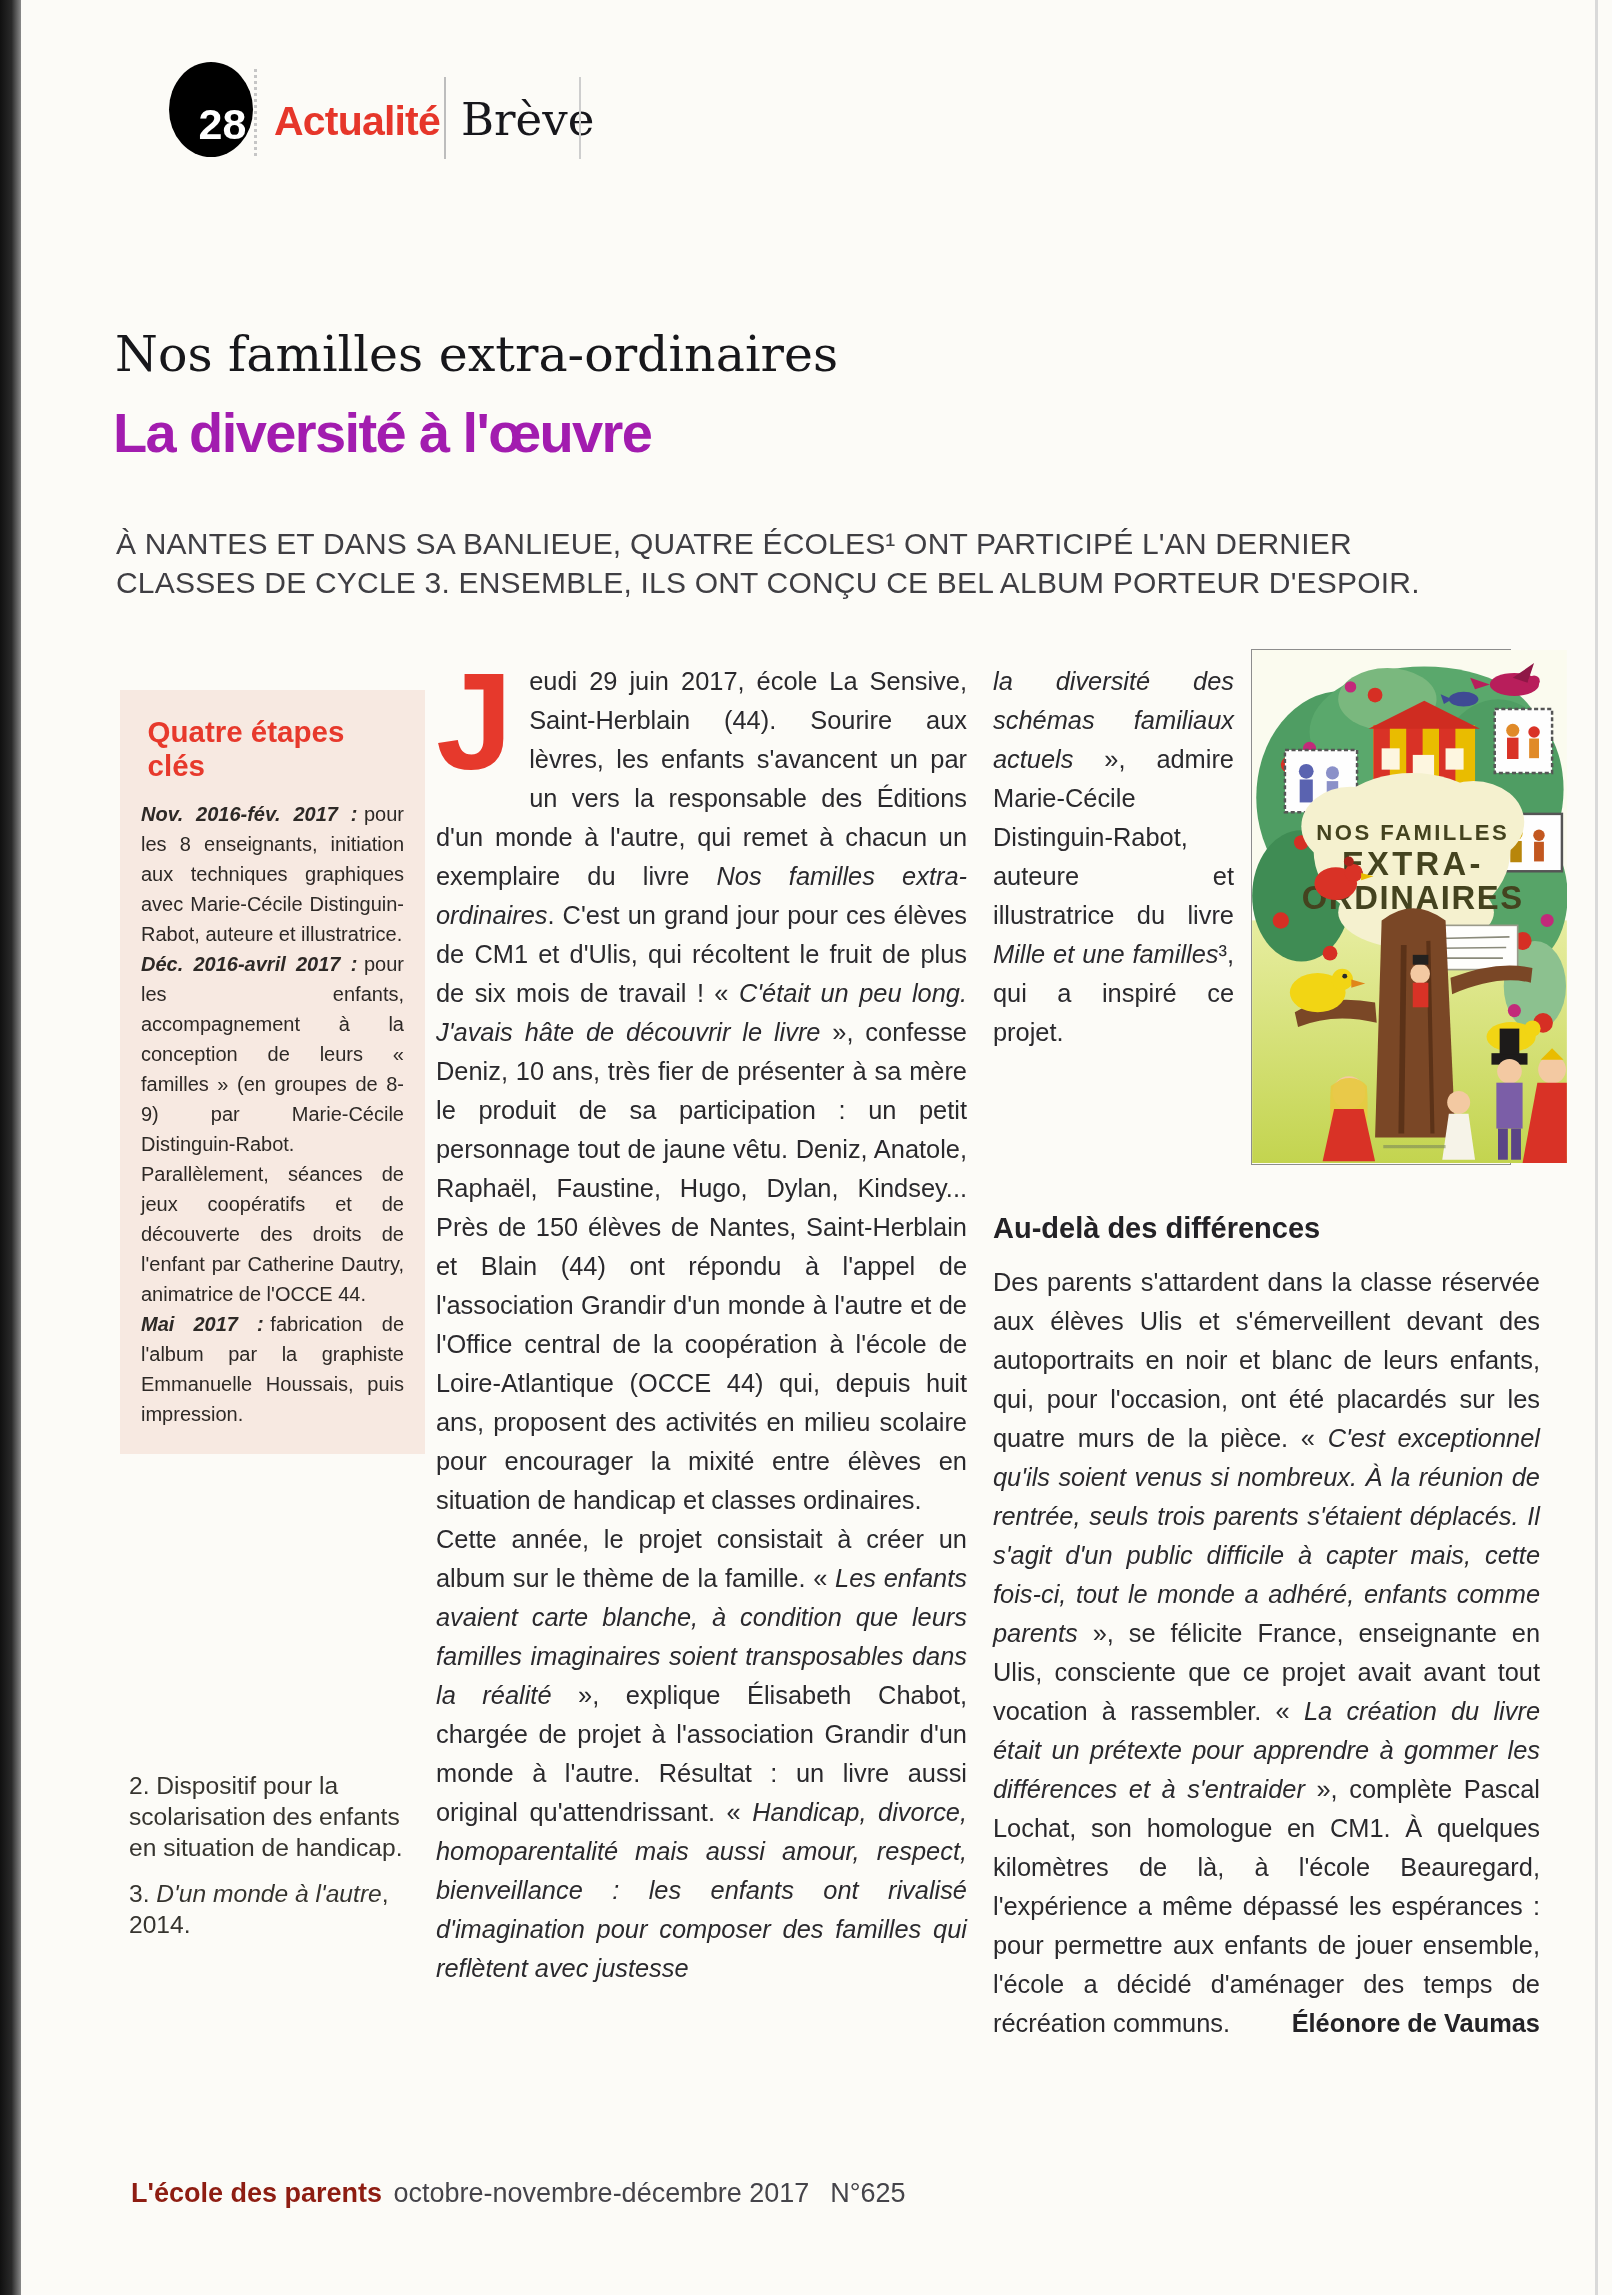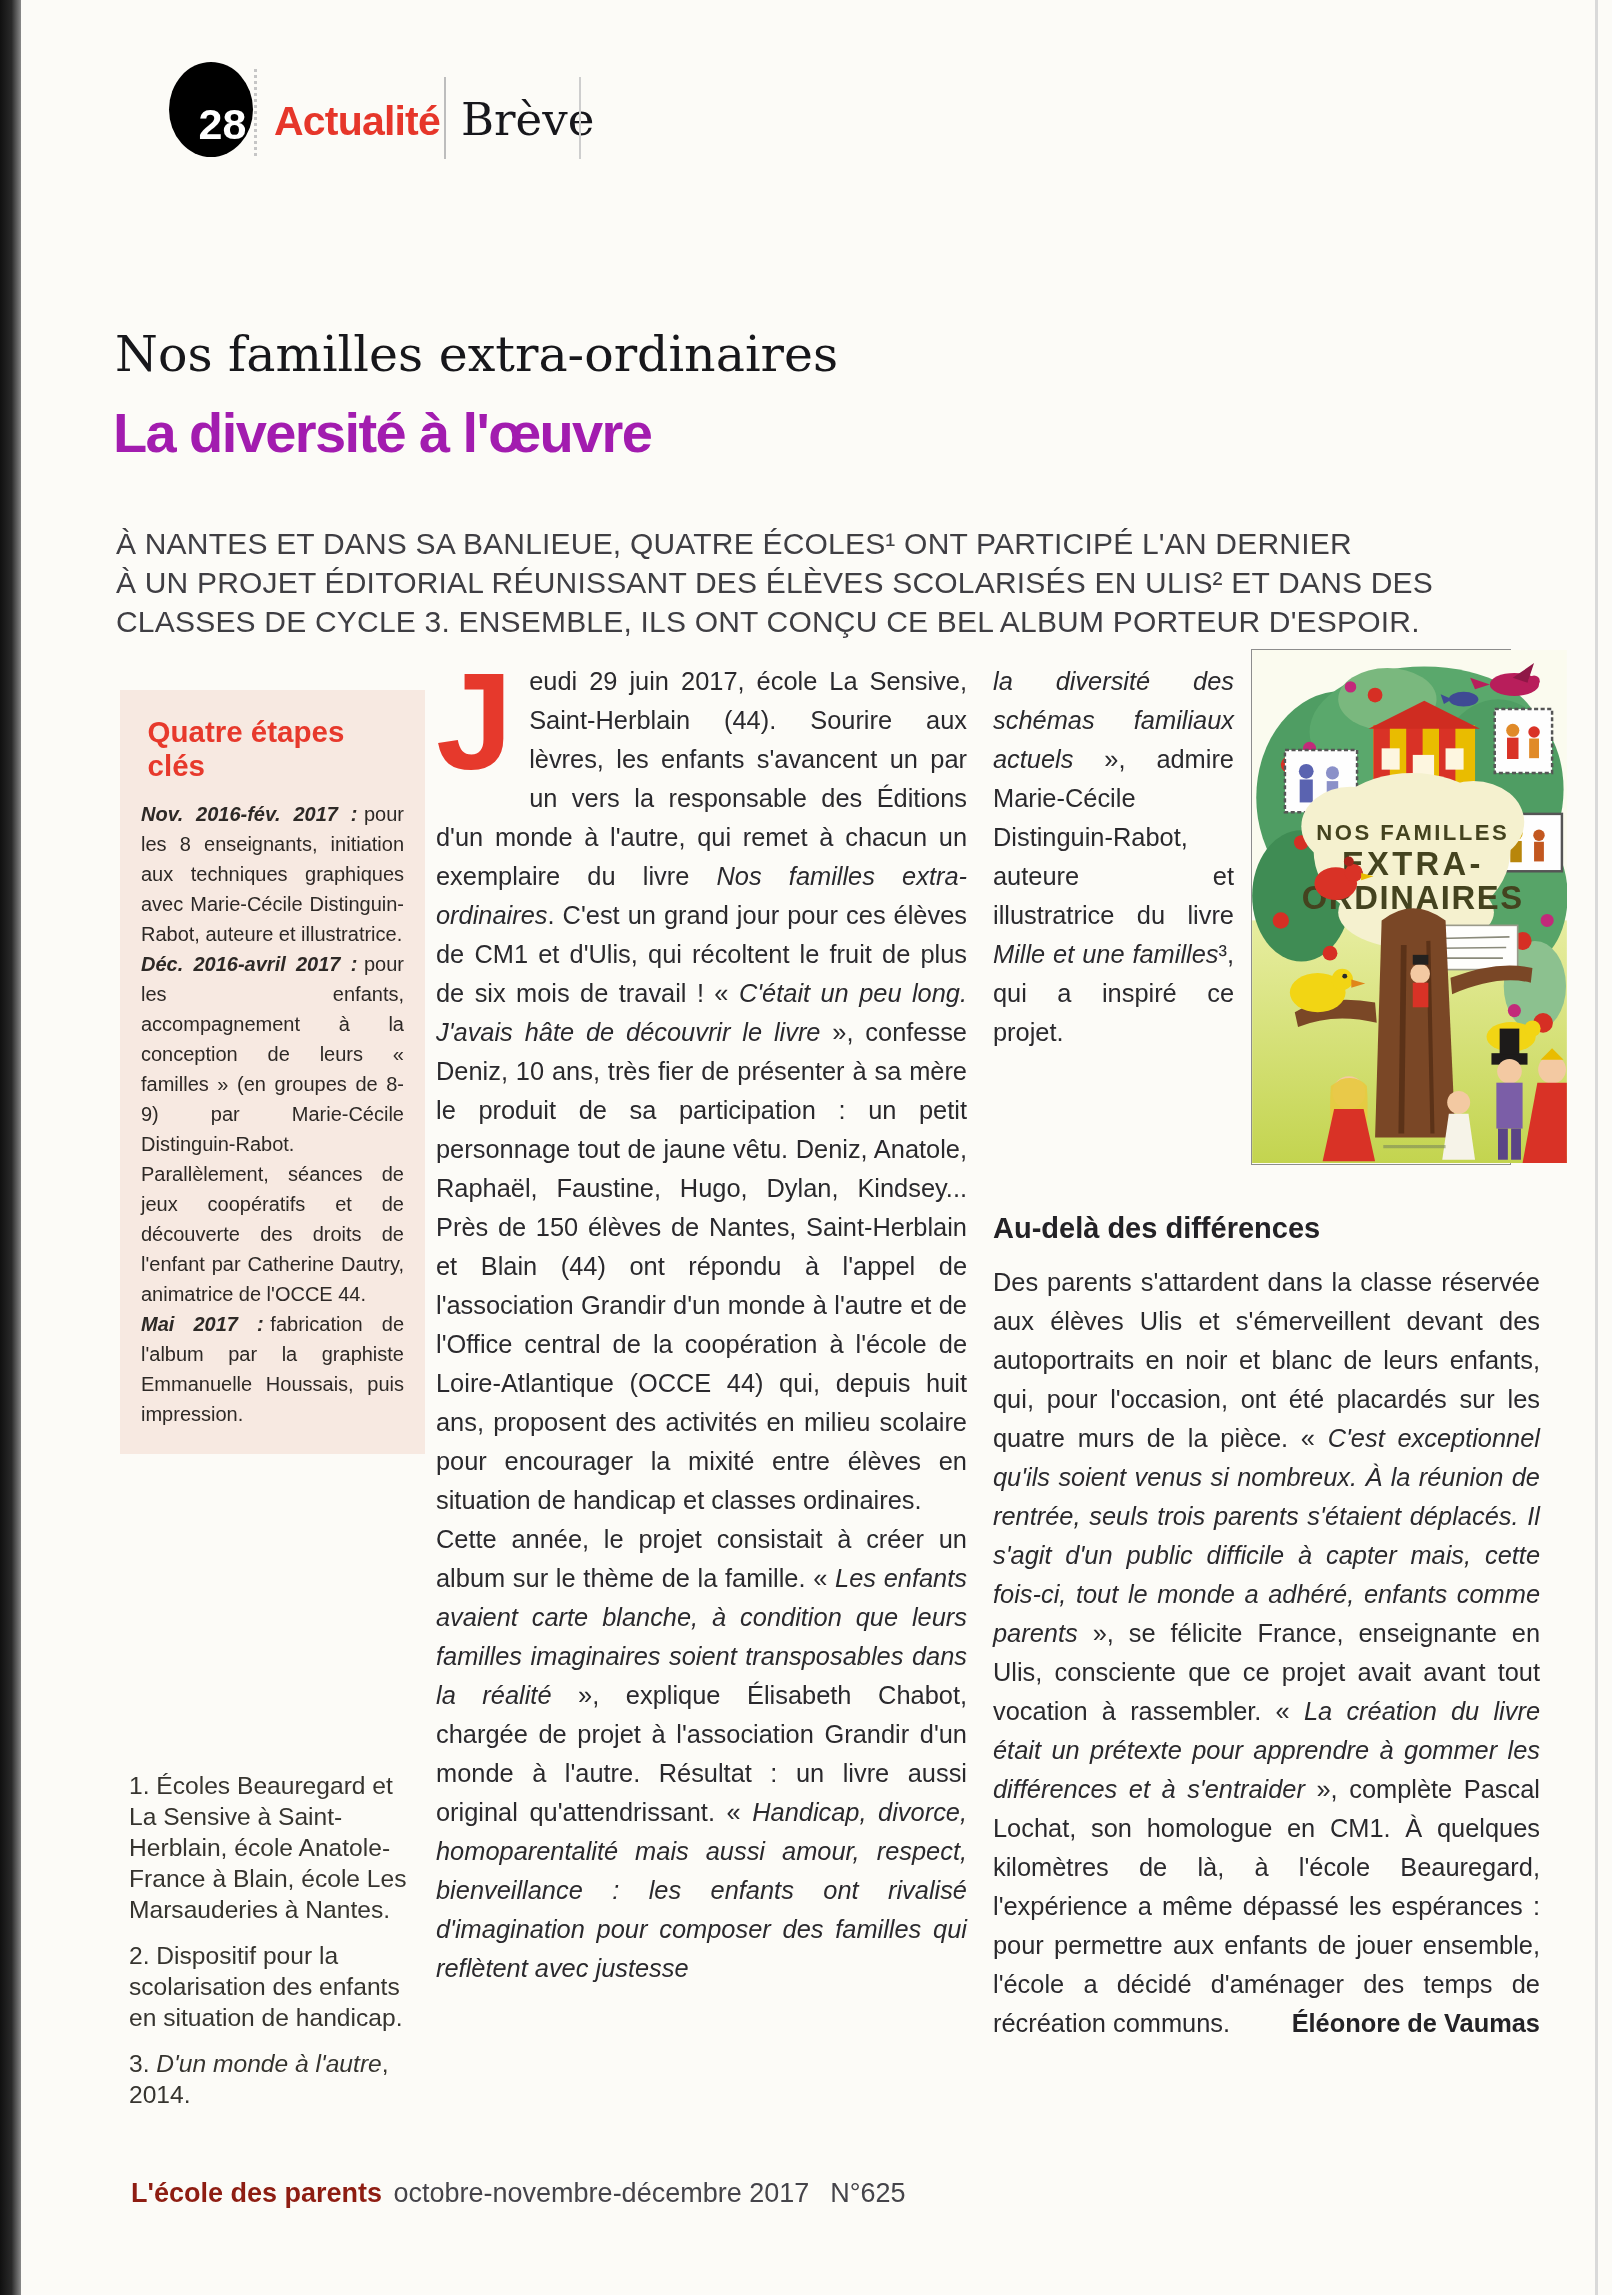--- a/index.html
+++ b/index.html
@@ -76,33 +76,31 @@
   <div class="section-label">Actualité</div>
   <div class="hsep1"></div>
   <div class="subsection-label">Brève</div>
   <div class="hsep2"></div>
 
   <div class="kicker">Nos familles extra-ordinaires</div>
   <div class="main-title">La diversité à l'œuvre</div>
 
   <div class="lede">
     <div>À NANTES ET DANS SA BANLIEUE, QUATRE ÉCOLES¹ ONT PARTICIPÉ L'AN DERNIER</div>
-    <div>À UN PROJET ÉDITORIAL RÉUNISSANT DES ÉLÈVES SCOLARISÉS EN ULIS² ET DANS DES</div>
     <div>CLASSES DE CYCLE 3. ENSEMBLE, ILS ONT CONÇU CE BEL ALBUM PORTEUR D'ESPOIR.</div>
   </div>
 
   <div class="sidebar-box">
     <div class="sidebar-title">Quatre étapes clés</div>
     <p><span class="step-date">Nov. 2016-fév. 2017 :</span><span class="step-text">pour les 8 enseignants, initiation aux techniques graphiques avec Marie-Cécile Distinguin-Rabot, auteure et illustratrice.</span></p>
     <p><span class="step-date">Déc. 2016-avril 2017 :</span><span class="step-text">pour les enfants, accompagnement à la conception de leurs « familles » (en groupes de 8-9) par Marie-Cécile Distinguin-Rabot. Parallèlement, séances de jeux coopératifs et de découverte des droits de l'enfant par Catherine Dautry, animatrice de l'OCCE 44.</span></p>
     <p><span class="step-date">Mai 2017 :</span><span class="step-text">fabrication de l'album par la graphiste Emmanuelle Houssais, puis impression.</span></p>
   </div>
 
   <div class="footnotes">
-    <p>1. Écoles Beauregard et La Sensive à Saint-Herblain, école Anatole-France à Blain, école Les Marsauderies à Nantes.</p>
     <p>2. Dispositif pour la scolarisation des enfants en situation de handicap.</p>
     <p><span class="seg-normal">3. </span><span class="seg-italic">D'un monde à l'autre</span><span class="seg-normal">, 2014.</span></p>
   </div>
 
   <div class="col2">
     <p><span class="dropcap">J</span><span><span class="seg-normal">eudi 29 juin 2017, école La Sensive, Saint-Herblain (44). Sourire aux lèvres, les enfants s'avancent un par un vers la responsable des Éditions d'un monde à l'autre, qui remet à chacun un exemplaire du livre </span><span class="seg-italic">Nos familles extra-ordinaires</span><span class="seg-normal">. C'est un grand jour pour ces élèves de CM1 et d'Ulis, qui récoltent le fruit de plus de six mois de travail ! « </span><span class="seg-italic">C'était un peu long. J'avais hâte de découvrir le livre</span><span class="seg-normal"> », confesse Deniz, 10 ans, très fier de présenter à sa mère le produit de sa participation : un petit personnage tout de jaune vêtu. Deniz, Anatole, Raphaël, Faustine, Hugo, Dylan, Kindsey... Près de 150 élèves de Nantes, Saint-Herblain et Blain (44) ont répondu à l'appel de l'association Grandir d'un monde à l'autre et de l'Office central de la coopération à l'école de Loire-Atlantique (OCCE 44) qui, depuis huit ans, proposent des activités en milieu scolaire pour encourager la mixité entre élèves en situation de handicap et classes ordinaires.</span></span></p>
     <p><span class="seg-normal">Cette année, le projet consistait à créer un album sur le thème de la famille. « </span><span class="seg-italic">Les enfants avaient carte blanche, à condition que leurs familles imaginaires soient transposables dans la réalité</span><span class="seg-normal"> », explique Élisabeth Chabot, chargée de projet à l'association Grandir d'un monde à l'autre. Résultat : un livre aussi original qu'attendrissant. « </span><span class="seg-italic">Handicap, divorce, homoparentalité mais aussi amour, respect, bienveillance : les enfants ont rivalisé d'imagination pour composer des familles qui reflètent avec justesse</span></p>
   </div>
 
   <div class="col3">

